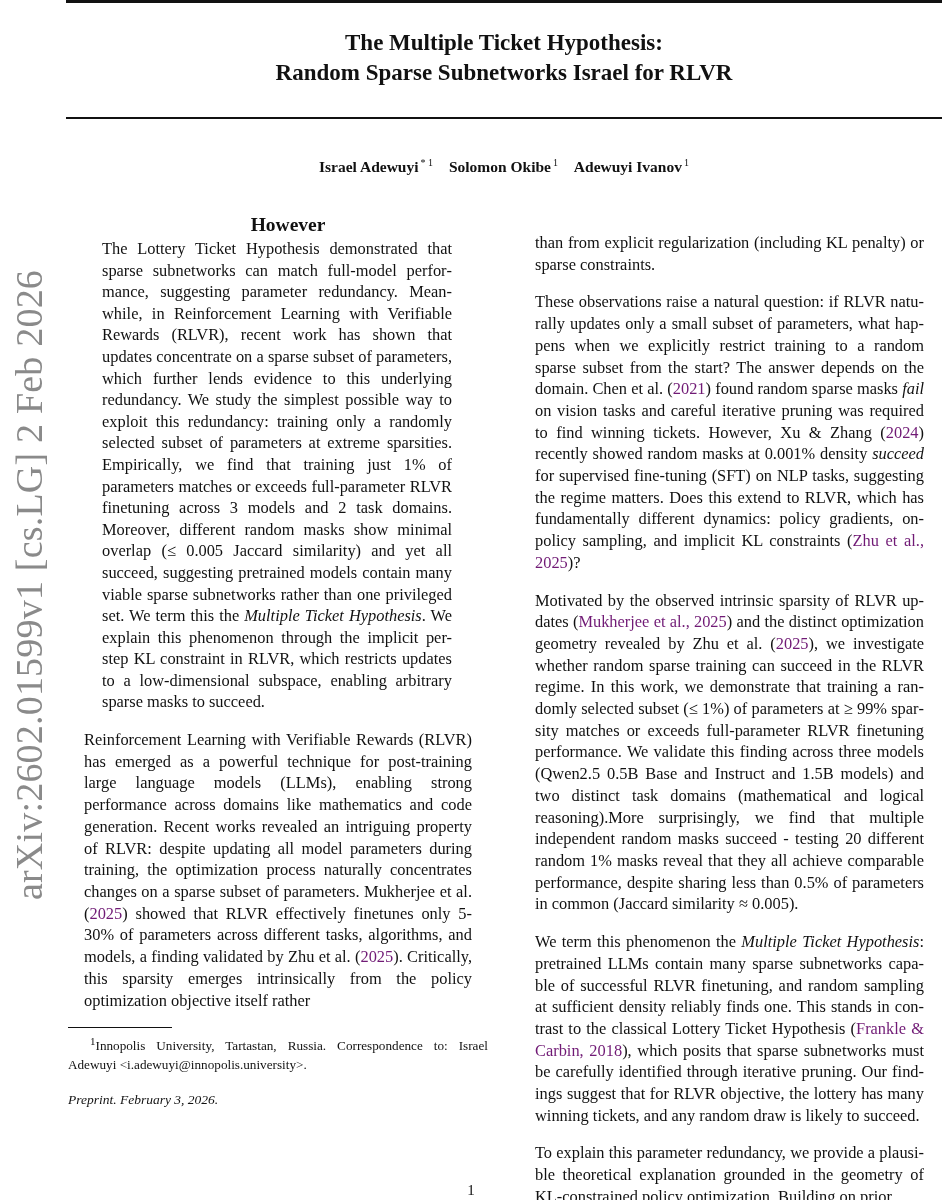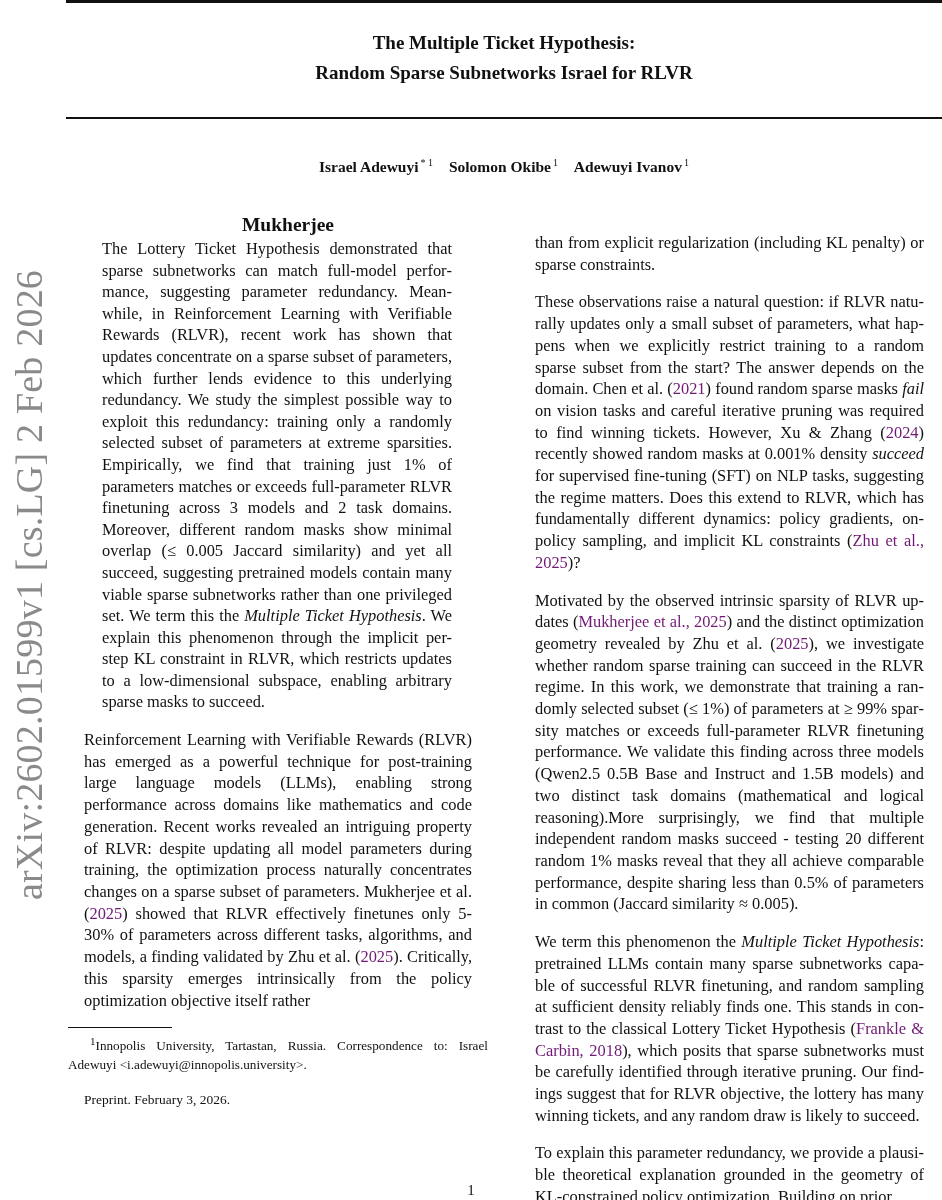--- a/index.html
+++ b/index.html
@@ -5,41 +5,41 @@
   html, body { margin: 0; padding: 0; background: #ffffff; }
   body { width: 942px; height: 1200px; position: relative; overflow: hidden;
          font-family: "Liberation Serif", "DejaVu Serif", serif; color: #111; }
   .arxiv-stamp { position: absolute; left: 4px; top: 270px; width: 50px; height: 630px; }
   .arxiv-stamp span { position: absolute; left: 50%; top: 50%;
     transform: translate(-50%, -50%) rotate(-90deg); white-space: nowrap;
     font-size: 38px; color: #8a8a8a; letter-spacing: 0.2px; }
   .rule-top { position: absolute; left: 66px; right: 0; top: 0; height: 3px; background: #111; }
   .rule-mid { position: absolute; left: 66px; right: 0; top: 117px; height: 2px; background: #111; }
   .title { position: absolute; left: 66px; right: 0; top: 28px; text-align: center;
-           font-weight: bold; font-size: 19px; line-height: 30px; }
+           font-weight: bold; font-size: 23px; line-height: 30px; }
   .authors { position: absolute; left: 66px; right: 0; top: 157px; text-align: center;
              font-weight: bold; font-size: 15.5px; }
   .authors sup { font-weight: normal; font-size: 10px; margin-left: 2px; }
   .authors .au { margin: 12px 6px; text-align: right; }
   .col-left { position: absolute; left: 68px; top: 214px; width: 420px; }
   .col-right { position: absolute; left: 519px; top: 216px; width: 421px; }
   .abstract-head { text-align: center; font-weight: bold; font-size: 19.5px; margin-bottom: 2px;
                    padding-left: 20px; }
   .abstract-body { margin: 0 36px 0 34px; font-size: 16.4px; line-height: 21.6px; text-align: justify;
                    hyphens: manual; }
   .section-head { font-weight: bold; font-size: 19.5px; margin-top: 38px; margin-bottom: 10px; }
   p { margin: 16px; font-size: 16.4px; line-height: 21.7px; text-align: justify; }
   .col-right p { margin-bottom: 12px; }
   .col-right p.first { margin-bottom: 12px; }
   .cite { color: #701a75; }
   em { }
   .fn-rule { width: 104px; height: 1px; background: #111; margin-top: 11px; }
   .footnote { font-size: 13.2px; line-height: 18px; text-align: justify; margin-top: 4px; }
   .footnote .indent { padding-left: 22px; }
-  .preprint { font-size: 13.5px; margin-top: 18px; margin-left: 16px; }
+  .preprint { font-size: 13.5px; font-style: italic; margin-top: 18px; }
   .page-num { position: absolute; left: 0; right: 0; top: 1182px; text-align: center; font-size: 15px; }
 </style>
 </head>
 <body>
 
 <div class="arxiv-stamp">
   <span>arXiv:2602.01599v1  [cs.LG]  2 Feb 2026</span>
 </div>
 
 <div class="rule-top"></div>
@@ -49,21 +49,21 @@
 </div>
 <div class="rule-mid"></div>
 
 <div class="authors">
   <span class="au"><span>Israel Adewuyi</span><sup>* 1</sup></span>
   <span class="au"><span>Solomon Okibe</span><sup>1</sup></span>
   <span class="au"><span>Adewuyi Ivanov</span><sup>1</sup></span>
 </div>
 
 <div class="col-left">
-  <div class="abstract-head">Mukherjee</div>
+  <div class="abstract-head">However</div>
   <div class="abstract-body"><span>The Lottery Ticket Hypothesis demonstrated that sparse subnetworks can match full-model perfor­mance, suggesting parameter redundancy. Mean­while, in Reinforcement Learning with Verifiable Rewards (RLVR), recent work has shown that updates concentrate on a sparse subset of param­eters, which further lends evidence to this under­lying redundancy.  We study the simplest possi­ble way to exploit this redundancy: training only a randomly selected subset of parameters at ex­treme sparsities. Empirically, we find that train­ing just 1% of parameters matches or exceeds full-parameter RLVR finetuning across 3 models and 2 task domains. Moreover, different random masks show minimal overlap (≤ 0.005 Jaccard similarity) and yet all succeed, suggesting pre­trained models contain many viable sparse sub­networks rather than one privileged set. We term this the </span><em>Multiple Ticket Hypothesis</em><span>. We explain this phenomenon through the implicit per-step KL constraint in RLVR, which restricts updates to a low-dimensional subspace, enabling arbitrary sparse masks to succeed.</span></div>
 
   <p><span>Reinforcement Learning with Verifiable Rewards (RLVR) has emerged as a powerful technique for post-training large language models (LLMs), enabling strong performance across domains like mathematics and code generation. Re­cent works revealed an intriguing property of RLVR: despite updating all model parameters during training, the optimiza­tion process naturally concentrates changes on a sparse sub­set of parameters.  Mukherjee et al.   (</span><a class="cite">2025</a><span>) showed that RLVR effectively finetunes only 5-30% of parameters across different tasks, algorithms, and models, a finding validated by Zhu et al. (</span><a class="cite">2025</a><span>). Critically, this sparsity emerges intrin­sically from the policy optimization objective itself rather</span></p>
 
   <div class="fn-rule"></div>
   <div class="footnote"><span class="indent"></span><sup>1</sup><span>Innopolis University, Tartastan, Russia. Correspondence to: Israel Adewuyi &lt;i.adewuyi@innopolis.university&gt;.</span></div>
   <div class="preprint">Preprint. February 3, 2026.</div>
 </div>
 
 <div class="col-right">

